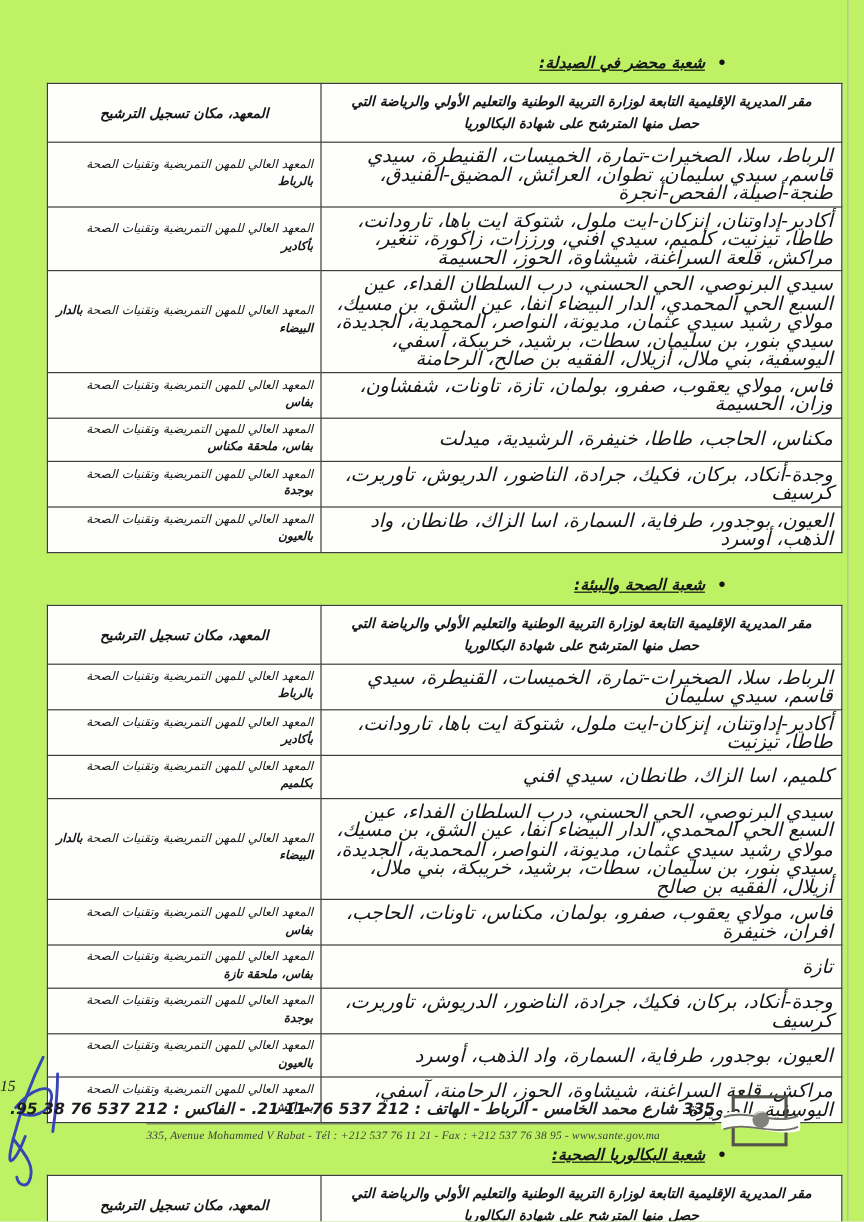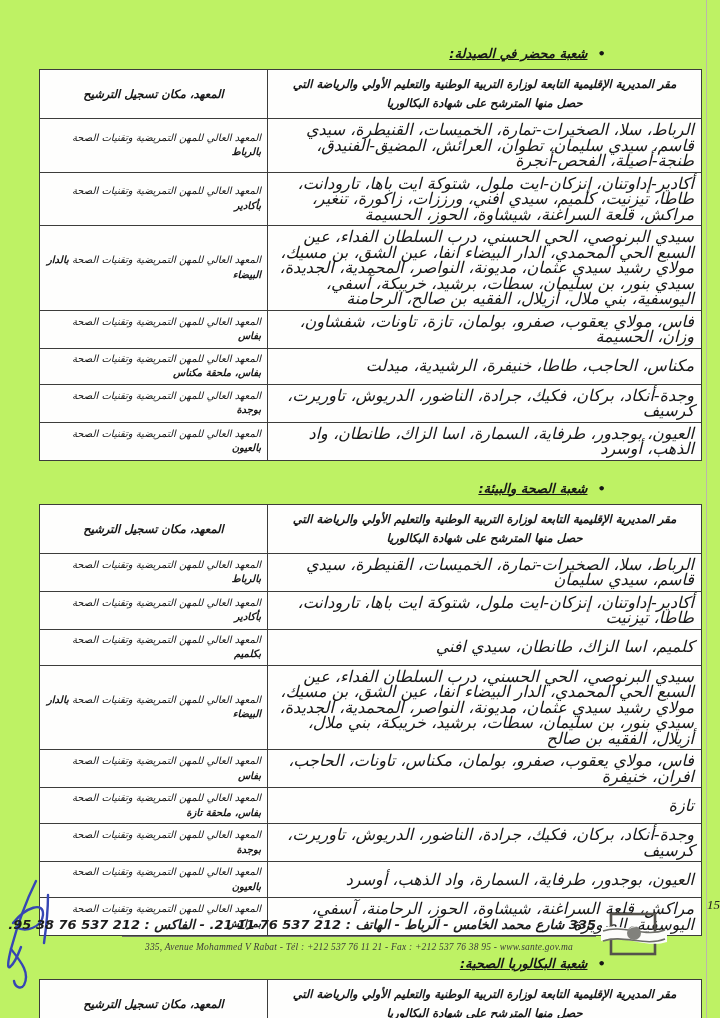--- a/index.html
+++ b/index.html
@@ -65,40 +65,39 @@
     font-size:10px;
     text-align:right;
     padding:3px 6px;
     line-height:14.5px;
   }
   td.institute .bold{font-weight:bold;}
   
   .footer{position:absolute;left:0;right:0;bottom:0;height:125px;}
   .page-num{
     position:absolute;top:4px;left:0;width:720px;
-    text-align:right;
+    text-align:left;
     font-family:"Liberation Serif", serif;
     font-size:13px;color:#222;
   }
   .contact{
     position:absolute;left:122px;top:24px;width:474px;
   }
   .contact-ar{
     direction:rtl;
     font-size:13px;font-weight:bold;color:#1c1c1c;
     text-align:center;
     padding-bottom:4px;
     border-bottom:1.2px solid #6d6d68;
     white-space:nowrap;
   }
   .contact-fr{
     direction:ltr;
     font-family:"Liberation Serif", serif;
     font-size:9.5px;color:#3c3c3a;
-    text-align:center;
     padding-top:5px;
     letter-spacing:0.2px;
     white-space:nowrap;
   }
   .logo{position:absolute;left:601px;top:18px;}
   .signature{position:absolute;left:2px;top:-22px;}
 </style>
 </head>
 <body>
 

